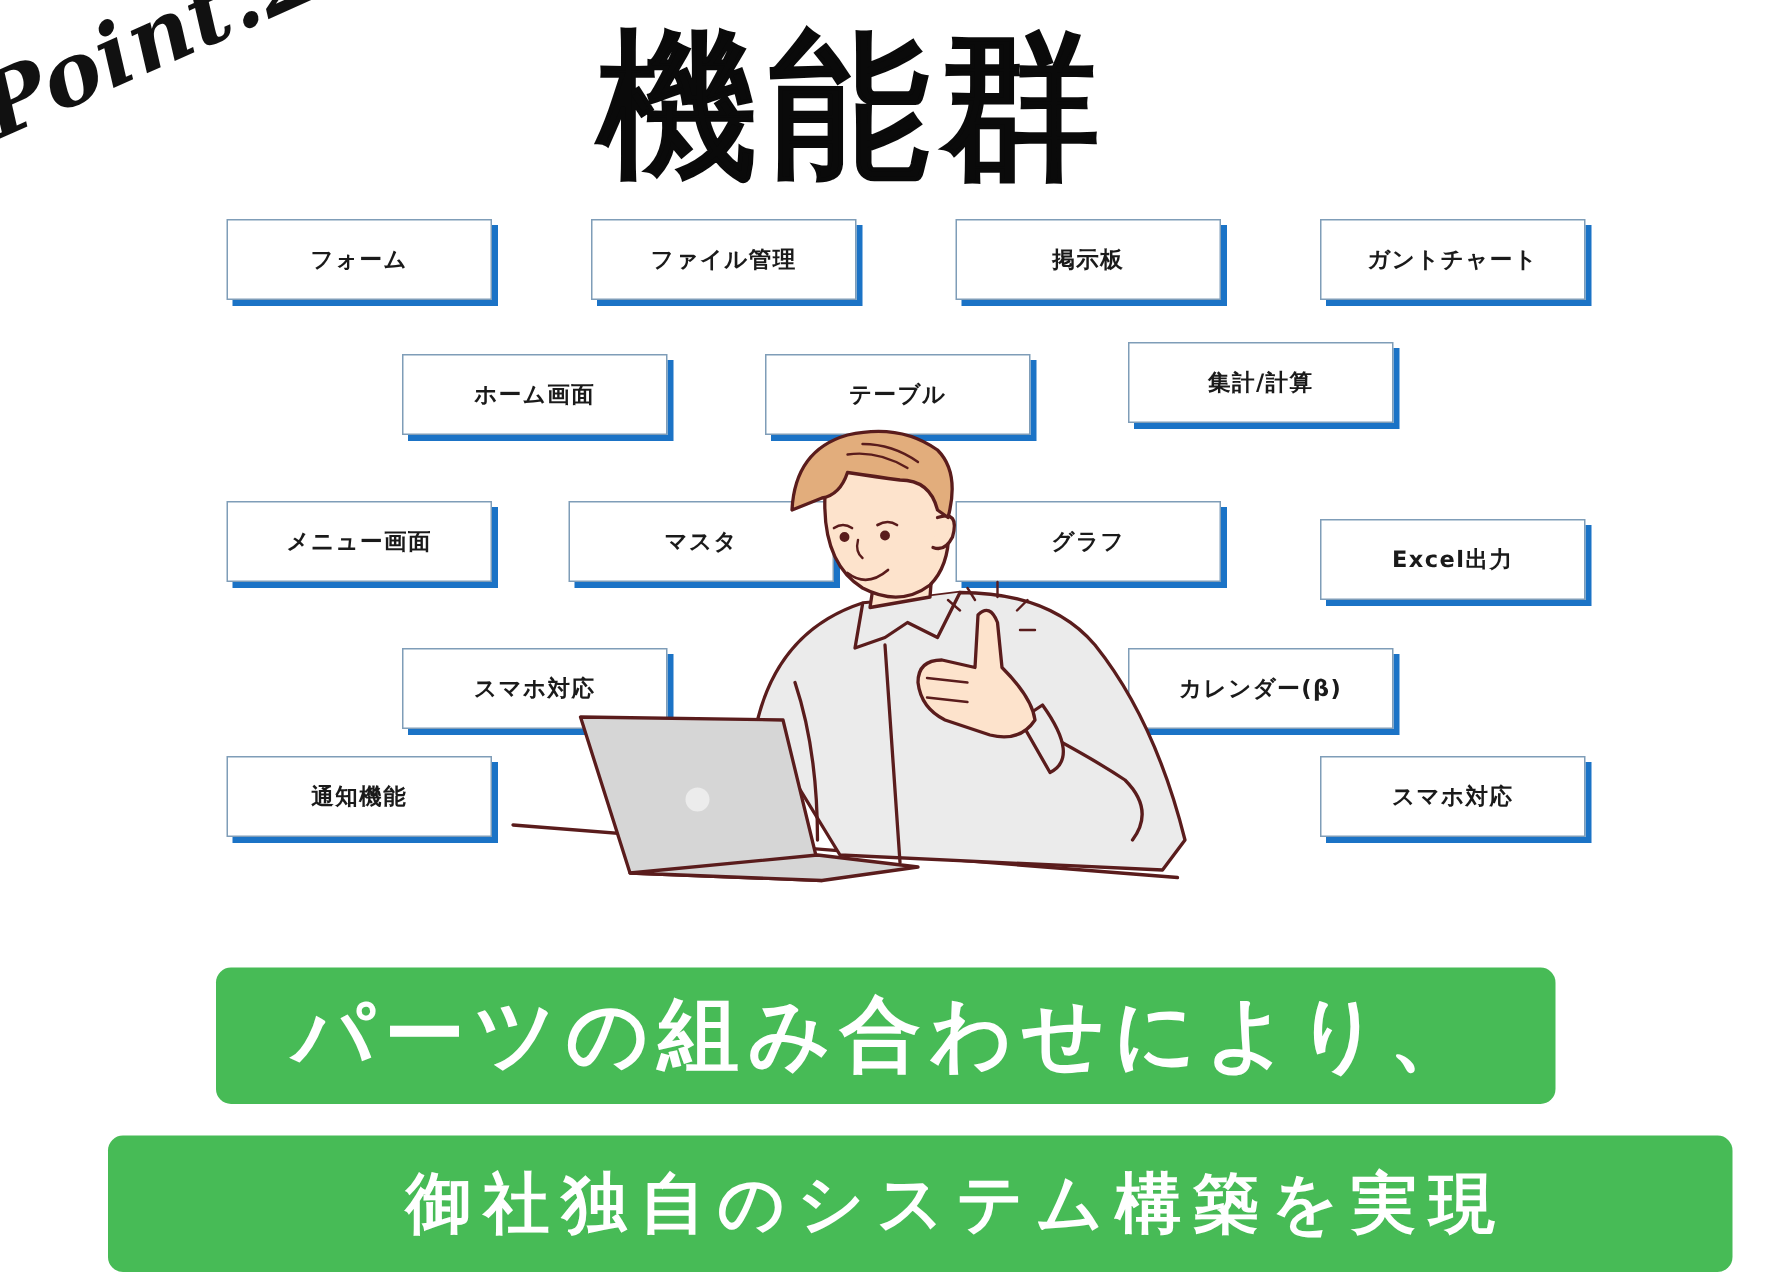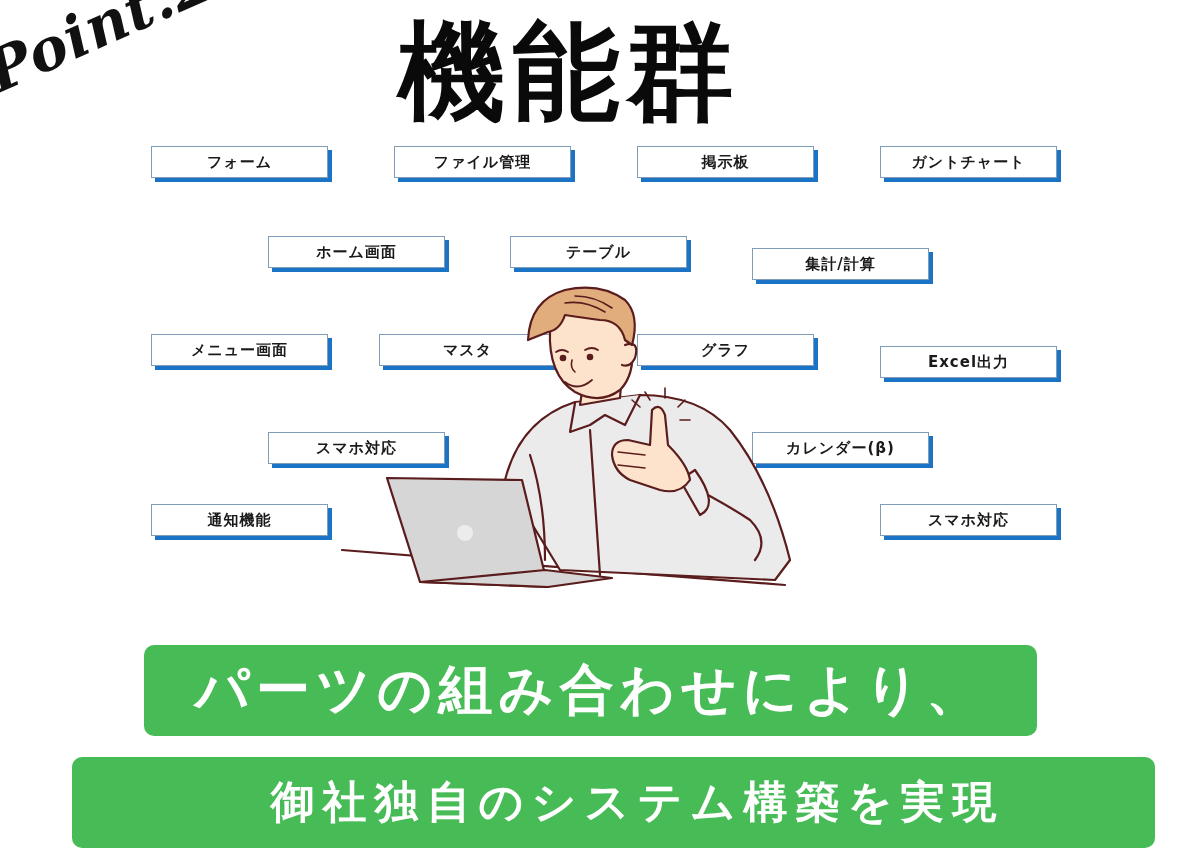--- a/index.html
+++ b/index.html
@@ -16,21 +16,21 @@
       white-space: nowrap;
     }
     .title {
       position: absolute; left: 398px; top: 8px; width: 390px; height: 128px;
       font-family: "DejaVu Sans", sans-serif; font-weight: normal;
       font-size: 108px; line-height: 128px; color: #0a0a0a;
       letter-spacing: 6px; white-space: nowrap;
       -webkit-text-stroke: 3px #0a0a0a;
     }
     .feature-box {
-      position: absolute; width: 177px; height: 32px; box-sizing: border-box;
+      position: absolute; width: 177px; height: 54px; box-sizing: border-box;
       background: #fff; border: 1.5px solid #7f9db8;
       box-shadow: 4px 4px 0 #1b73c6;
       display: flex; align-items: center; justify-content: center;
       font-weight: bold; font-size: 15px; color: #1a1a1a; letter-spacing: 1px;
       white-space: nowrap;
     }
     .illustration { position: absolute; left: 330px; top: 280px; width: 480px; height: 320px; }
     .banner {
       position: absolute; background: #47bb56; color: #fff;
       display: flex; align-items: center; justify-content: center;
@@ -58,21 +58,21 @@
   <div class="feature-box" style="left:880px;top:146px;">
       <span>ガントチャート</span>
     </div>
 
   <div class="feature-box" style="left:268px;top:236px;">
       <span>ホーム画面</span>
     </div>
   <div class="feature-box" style="left:510px;top:236px;">
       <span>テーブル</span>
     </div>
-  <div class="feature-box" style="left:752px;top:248px;">
+  <div class="feature-box" style="left:752px;top:228px;">
       <span>集計/計算</span>
     </div>
 
   <div class="feature-box" style="left:151px;top:334px;">
       <span>メニュー画面</span>
     </div>
   <div class="feature-box" style="left:379px;top:334px;">
       <span>マスタ</span>
     </div>
   <div class="feature-box" style="left:637px;top:334px;">

